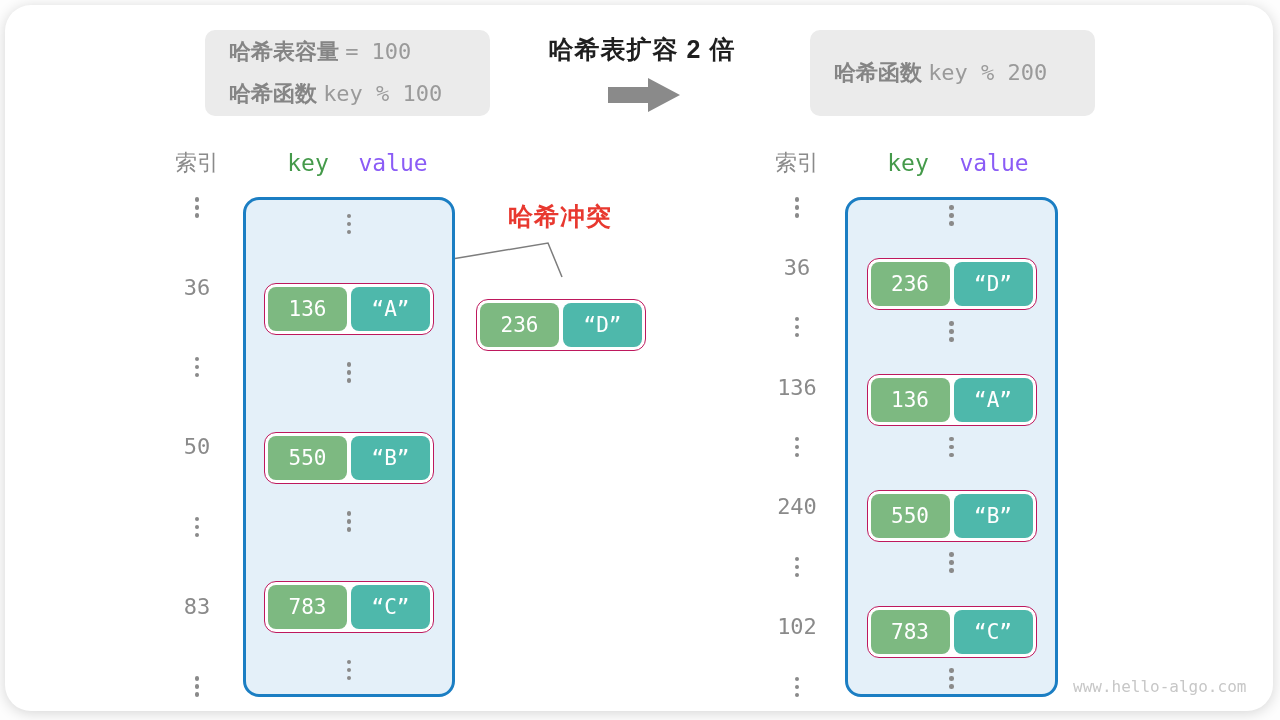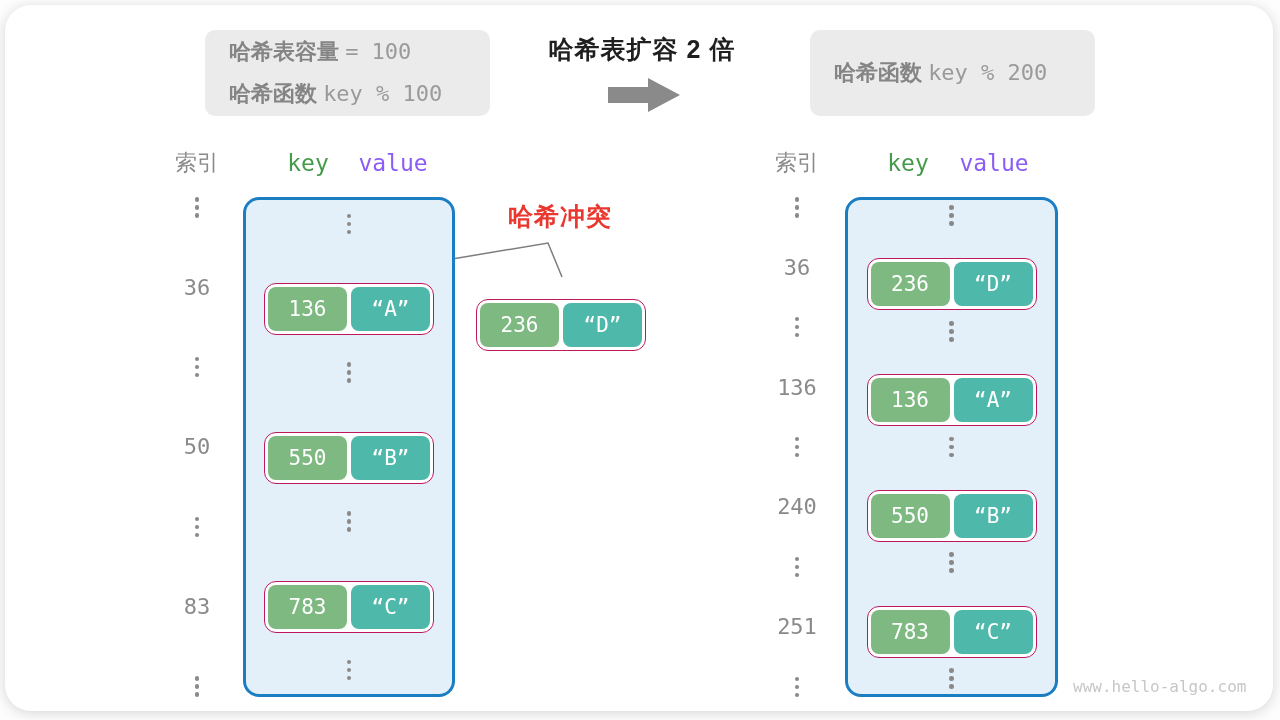--- a/index.html
+++ b/index.html
@@ -201,21 +201,21 @@
         <i></i>
         <i></i>
         <i></i>
       </span>
     <span class="index-label">240</span>
     <span class="dots">
         <i></i>
         <i></i>
         <i></i>
       </span>
-    <span class="index-label">251</span>
+    <span class="index-label">102</span>
     <span class="dots">
         <i></i>
         <i></i>
         <i></i>
       </span>
   </div>
 
   <div class="bucket-box" style="left:845px;width:213px;">
     <span class="dots">
         <i></i>

